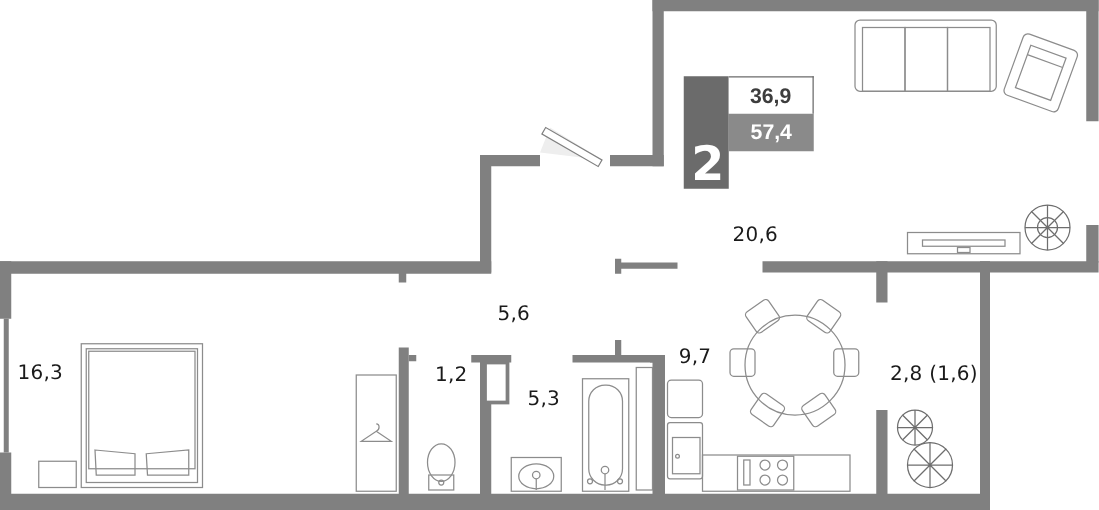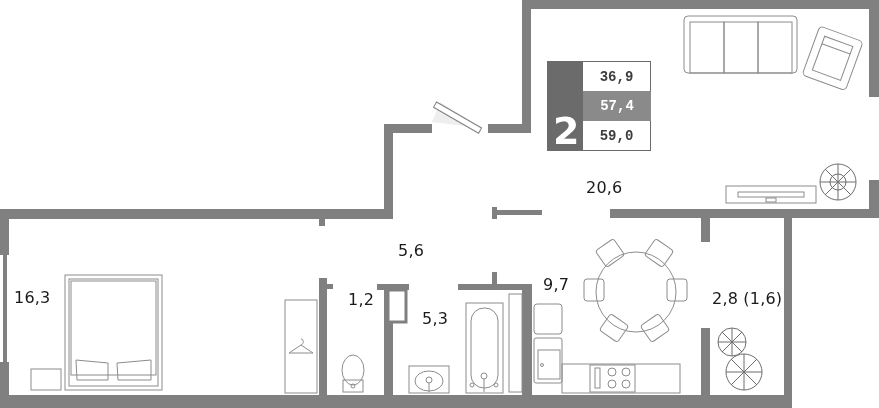--- a/index.html
+++ b/index.html
@@ -2,21 +2,21 @@
 <html><head>
 <meta charset="utf-8">
 <style>
   html,body{margin:0;padding:0;background:#ffffff;}
   body{width:879px;height:408px;overflow:hidden;position:relative;font-family:"DejaVu Sans","Liberation Sans",sans-serif;}
   #plan{position:absolute;left:0;top:0;width:879px;height:408px;}
   .room-label{position:absolute;font-size:16px;color:#1a1a1a;line-height:1;white-space:nowrap;letter-spacing:0.2px;}
   .badge{position:absolute;left:547px;top:61px;width:104px;height:90px;}
   .badge-num{position:absolute;left:0;top:0;width:36px;height:90px;background:#6b6b6b;}
   .badge-num span{position:absolute;left:6px;bottom:1px;font-size:38px;font-weight:bold;color:#ffffff;line-height:1;font-family:"DejaVu Sans",sans-serif;}
-  .badge-row{position:absolute;left:36px;width:68px;height:30px;box-sizing:border-box;display:flex;align-items:center;justify-content:center;font-weight:bold;font-size:14px;font-family:Liberation Mono, monospace;}
+  .badge-row{position:absolute;left:36px;width:68px;height:30px;box-sizing:border-box;display:flex;align-items:center;justify-content:center;font-weight:bold;font-size:17px;font-family:Liberation Sans, sans-serif;}
   .r1{top:0;background:#ffffff;color:#3d3d3d;border:1px solid #6b6b6b;border-left:none;border-bottom:none;}
   .r2{top:30px;background:#8a8a8a;color:#ffffff;}
   .r3{top:60px;background:#ffffff;color:#3d3d3d;border:1px solid #6b6b6b;border-left:none;border-top:none;}
 </style>
 </head>
 <body>
 
 <svg id="plan" viewBox="0 0 879 408" xmlns="http://www.w3.org/2000/svg">
 
   <g fill="#808080">
@@ -167,21 +167,20 @@
     </g>
   </g>
 </svg>
 
 <div class="badge">
   <div class="badge-num">
     <span>2</span>
   </div>
   <div class="badge-row r1">36,9</div>
   <div class="badge-row r2">57,4</div>
-  <div class="badge-row r3">59,0</div>
 </div>
 
 <div class="room-label" style="left:550px;top:180px;margin-left:36px;">20,6</div>
 <div class="room-label" style="left:14px;top:250px;margin-top:40px;">16,3</div>
 <div class="room-label" style="left:398px;top:243px;">5,6</div>
 <div class="room-label" style="left:543px;top:245px;margin-top:32px;">9,7</div>
 <div class="room-label" style="left:348px;top:292px;">1,2</div>
 <div class="room-label" style="left:422px;top:311px;">5,3</div>
 <div class="room-label" style="left:712px;top:291px;">2,8 (1,6)</div>
 

